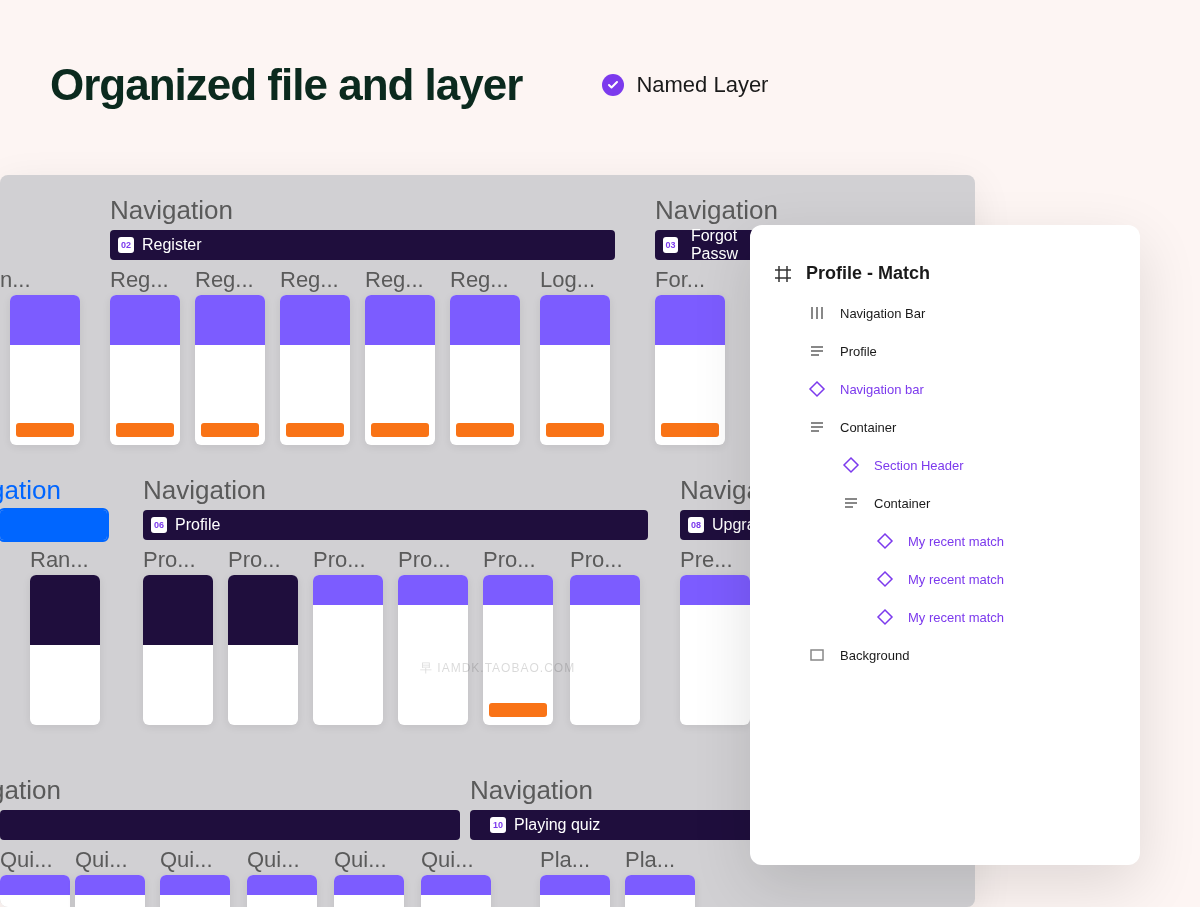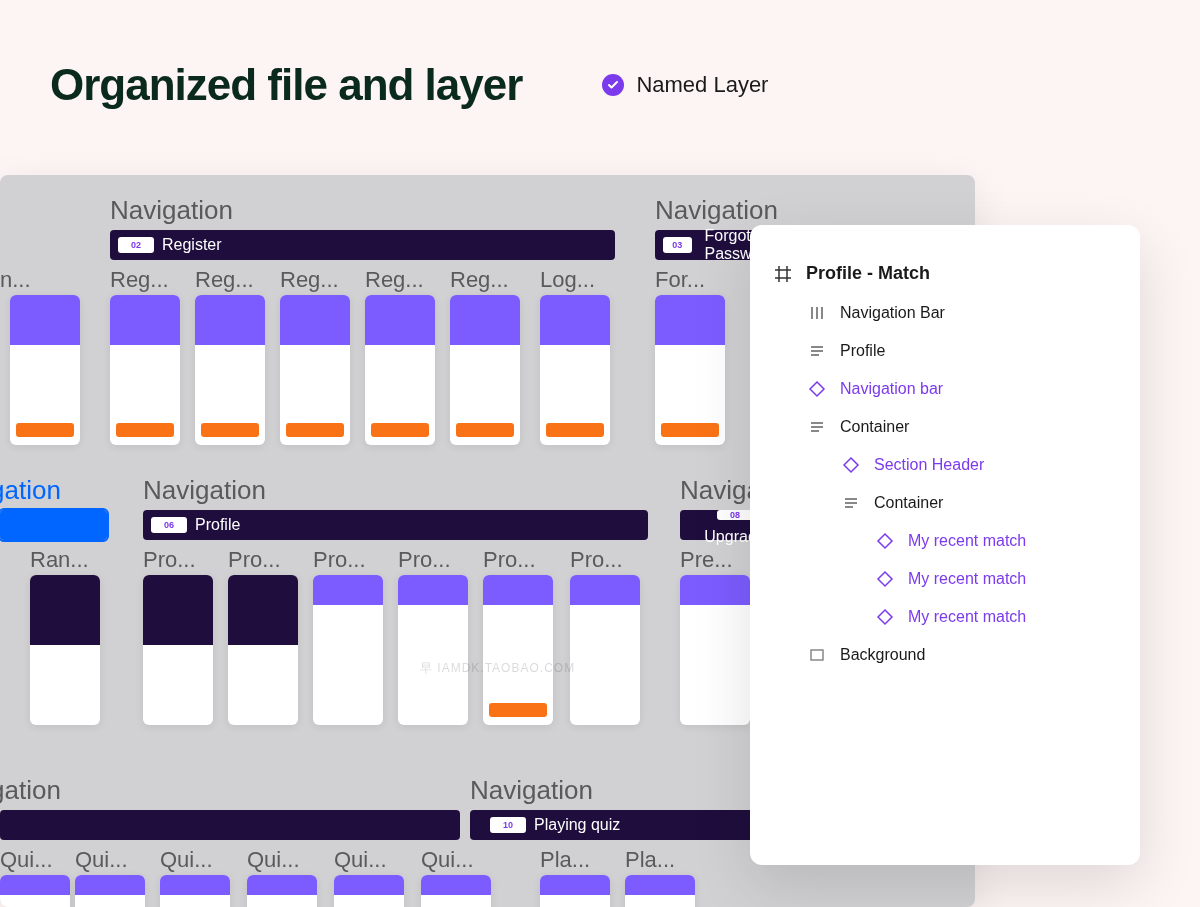--- a/index.html
+++ b/index.html
@@ -11,33 +11,33 @@
 .badge { display: flex; align-items: center; gap: 12px; font-size: 22px; color: #1a1a1a; }
 .badge-icon { width: 22px; height: 22px; border-radius: 50%; background: #7C3AED; display: flex; align-items: center; justify-content: center; }
 .badge-icon svg { width: 12px; height: 12px; }
 
 .canvas { position: absolute; left: 0; top: 175px; width: 975px; height: 732px; background: #D1D0D3; border-radius: 8px; overflow: hidden; box-shadow: 0 10px 40px rgba(0,0,0,0.08); }
 
 .section-nav { position: absolute; font-size: 26px; color: #5a5a5a; }
 .section-nav.blue { color: #0066FF; font-weight: 500; }
 
 .flow-bar { position: absolute; height: 30px; background: #1F0E3D; border-radius: 4px; display: flex; align-items: center; padding: 0 8px; gap: 8px; }
-.flow-bar .num { width: 36px; height: 16px; background: #fff; border-radius: 3px; display: flex; align-items: center; justify-content: center; font-size: 9px; font-weight: 600; color: #7C3AED; }
+.flow-bar .num { width: 16px; height: 16px; background: #fff; border-radius: 3px; display: flex; align-items: center; justify-content: center; font-size: 9px; font-weight: 600; color: #7C3AED; }
 .flow-bar .txt { color: #fff; font-size: 16px; font-weight: 500; }
 .flow-bar.sel { background: #0066FF; outline: 2px solid #0066FF; }
 
 .frame-label { position: absolute; font-size: 22px; color: #5a5a5a; }
 
 .screen { position: absolute; width: 70px; height: 150px; background: #fff; border-radius: 6px; overflow: hidden; box-shadow: 0 2px 8px rgba(0,0,0,0.08); }
 .screen .top { height: 50px; background: #7C5CFF; }
 .screen .bot { position: absolute; bottom: 8px; left: 6px; right: 6px; height: 14px; background: #F97316; border-radius: 3px; }
 .screen .darktop { height: 70px; background: #1F0E3D; }
 
 .layers-panel { position: absolute; right: 60px; top: 225px; width: 390px; height: 640px; background: #fff; border-radius: 12px; box-shadow: 0 20px 60px rgba(0,0,0,0.12); padding: 28px 0; }
-.layer-row { display: flex; align-items: center; padding: 10px 24px; gap: 14px; font-size: 16px; cursor: pointer; }
+.layer-row { display: flex; align-items: center; padding: 10px 24px; gap: 14px; font-size: 13px; cursor: pointer; }
 .layer-row.root { font-weight: 700; font-size: 18px; }
 .layer-row .icon { width: 18px; height: 18px; display: flex; align-items: center; justify-content: center; flex-shrink: 0; }
 .layer-row .label { color: #1a1a1a; }
 .layer-row.purple .label { color: #7C3AED; }
 .indent-0 { padding-left: 24px; }
 .indent-1 { padding-left: 58px; }
 .indent-2 { padding-left: 92px; }
 .indent-3 { padding-left: 126px; }
 
 .watermark { position: absolute; left: 420px; top: 660px; font-size: 12px; color: rgba(0,0,0,0.15); font-weight: 500; letter-spacing: 1px; }
@@ -73,21 +73,21 @@
     </div>
     <div class="flow-bar" style="left: 655px; top: 55px; width: 135px; gap: 13px;">
       <span class="num">03</span>
       <span class="txt">Forgot Passw</span>
     </div>
     <div class="flow-bar sel" style="left: 0px; top: 335px; width: 107px;"></div>
     <div class="flow-bar" style="left: 143px; top: 335px; width: 505px;">
       <span class="num">06</span>
       <span class="txt">Profile</span>
     </div>
-    <div class="flow-bar" style="left: 680px; top: 335px; width: 110px; flex-direction: column;">
+    <div class="flow-bar" style="left: 680px; top: 335px; width: 110px;">
       <span class="num">08</span>
       <span class="txt">Upgrade</span>
     </div>
     <div class="flow-bar" style="left: 0px; top: 635px; width: 460px;"></div>
     <div class="flow-bar" style="left: 470px; top: 635px; width: 505px; padding-left: 20px;">
       <span class="num">10</span>
       <span class="txt">Playing quiz</span>
     </div>
     <div class="frame-label" style="left: 0px; top: 92px;">n...</div>
     <div class="frame-label" style="left: 110px; top: 92px;">Reg...</div>

